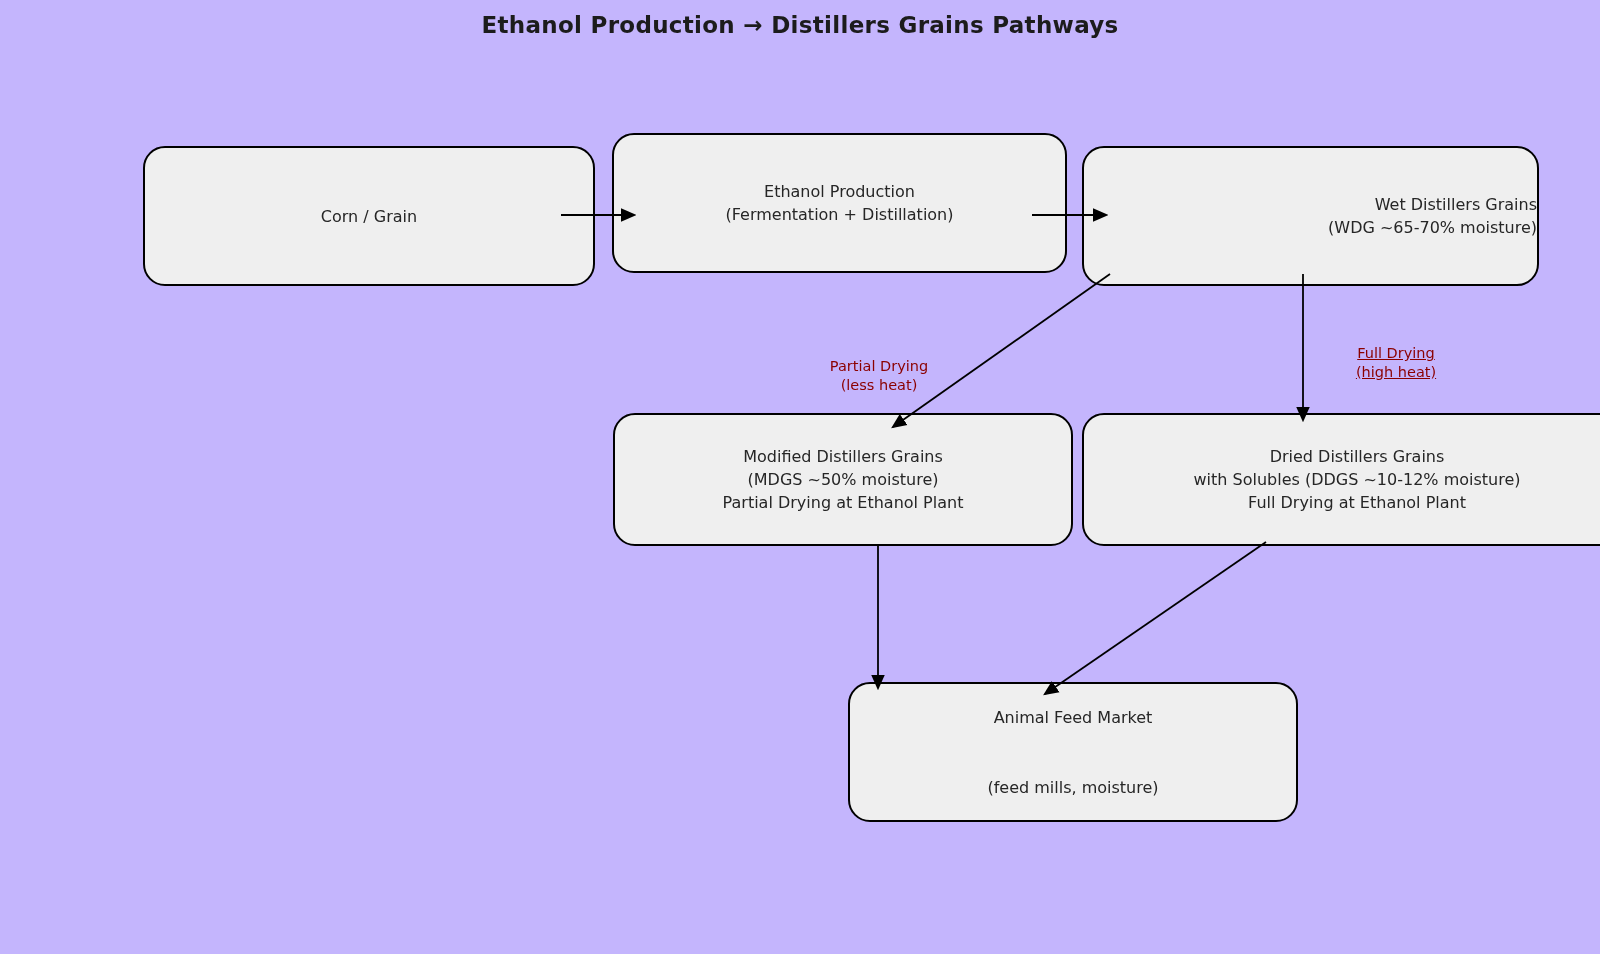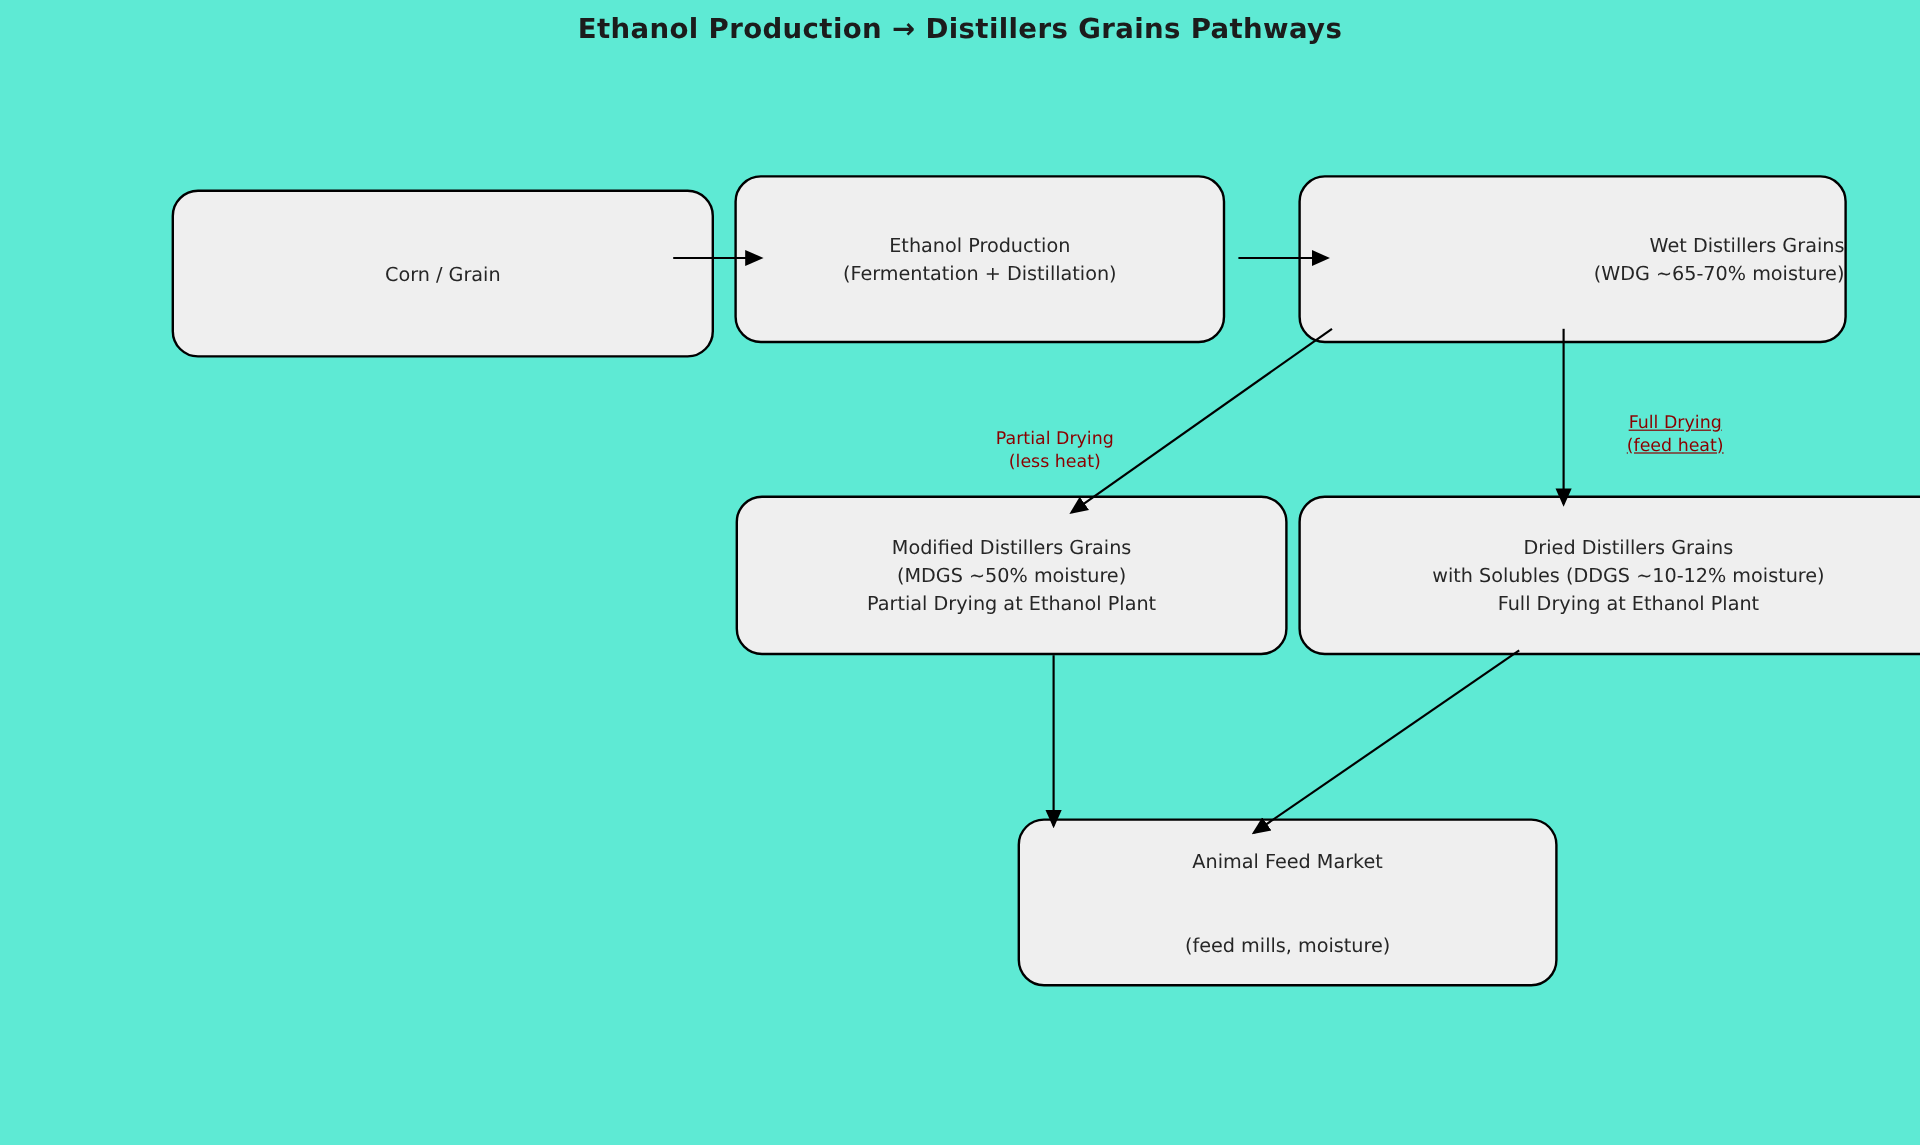--- a/index.html
+++ b/index.html
@@ -5,21 +5,21 @@
   html, body {
     margin: 0;
     padding: 0;
     background: #ffffff;
     font-family: "DejaVu Sans", "Liberation Sans", sans-serif;
   }
   .canvas {
     position: relative;
     width: 1600px;
     height: 954px;
-    background: #5eead4;
+    background: #c4b5fd;
     overflow: hidden;
   }
   .diagram-title {
     position: absolute;
     top: 12px;
     left: 0;
     width: 1600px;
     text-align: center;
     font-size: 23px;
     font-weight: bold;
@@ -53,22 +53,22 @@
     line-height: 18.5px;
   }
   .edge-label .line { white-space: nowrap; }
   svg.arrows {
     position: absolute;
     top: 0;
     left: 0;
     pointer-events: none;
   }
   
-  #node-corn    { left: 143px;  top: 146px; width: 452px; height: 140px; margin-top: 12px; }
-  #node-ethanol { left: 612px;  top: 146px; width: 409px; height: 140px; }
+  #node-corn    { left: 143px;  top: 146px; width: 452px; height: 140px; }
+  #node-ethanol { left: 612px;  top: 133px; width: 455px; height: 140px; }
   #node-wdg     { left: 1082px; top: 146px; width: 457px; height: 140px; align-items: flex-end; }
   #node-mdgs    { left: 613px;  top: 413px; width: 460px; height: 133px; }
   #node-ddgs    { left: 1082px; top: 413px; width: 550px; height: 133px; }
   #node-market  { left: 848px;  top: 682px; width: 450px; height: 140px; gap: 47px; }
   #label-partial { left: 759px;  top: 344px; margin-top: 13px; }
   #label-full    { left: 1276px; top: 344px; text-decoration: underline; }
 </style>
 </head>
 <body>
 
@@ -107,21 +107,21 @@
     <div class="line">(feed mills, moisture)</div>
   </div>
 
   <div class="edge-label" id="label-partial">
     <div class="line">Partial Drying</div>
     <div class="line">(less heat)</div>
   </div>
 
   <div class="edge-label" id="label-full">
     <div class="line">Full Drying</div>
-    <div class="line">(feed heat)</div>
+    <div class="line">(high heat)</div>
   </div>
 
   <svg class="arrows" width="1600" height="954" viewBox="0 0 1600 954">
     <defs>
       <marker id="arrowhead" viewBox="0 0 10 10" refX="8.5" refY="5" markerWidth="8.5" markerHeight="8.5" orient="auto-start-reverse">
         <path d="M 0 0.6 L 10 5 L 0 9.4 z" fill="#000000"></path>
       </marker>
     </defs>
     <line x1="561" y1="215" x2="634" y2="215" stroke="#000000" stroke-width="1.8" marker-end="url(#arrowhead)"></line>
     <line x1="1032" y1="215" x2="1106" y2="215" stroke="#000000" stroke-width="1.8" marker-end="url(#arrowhead)"></line>

